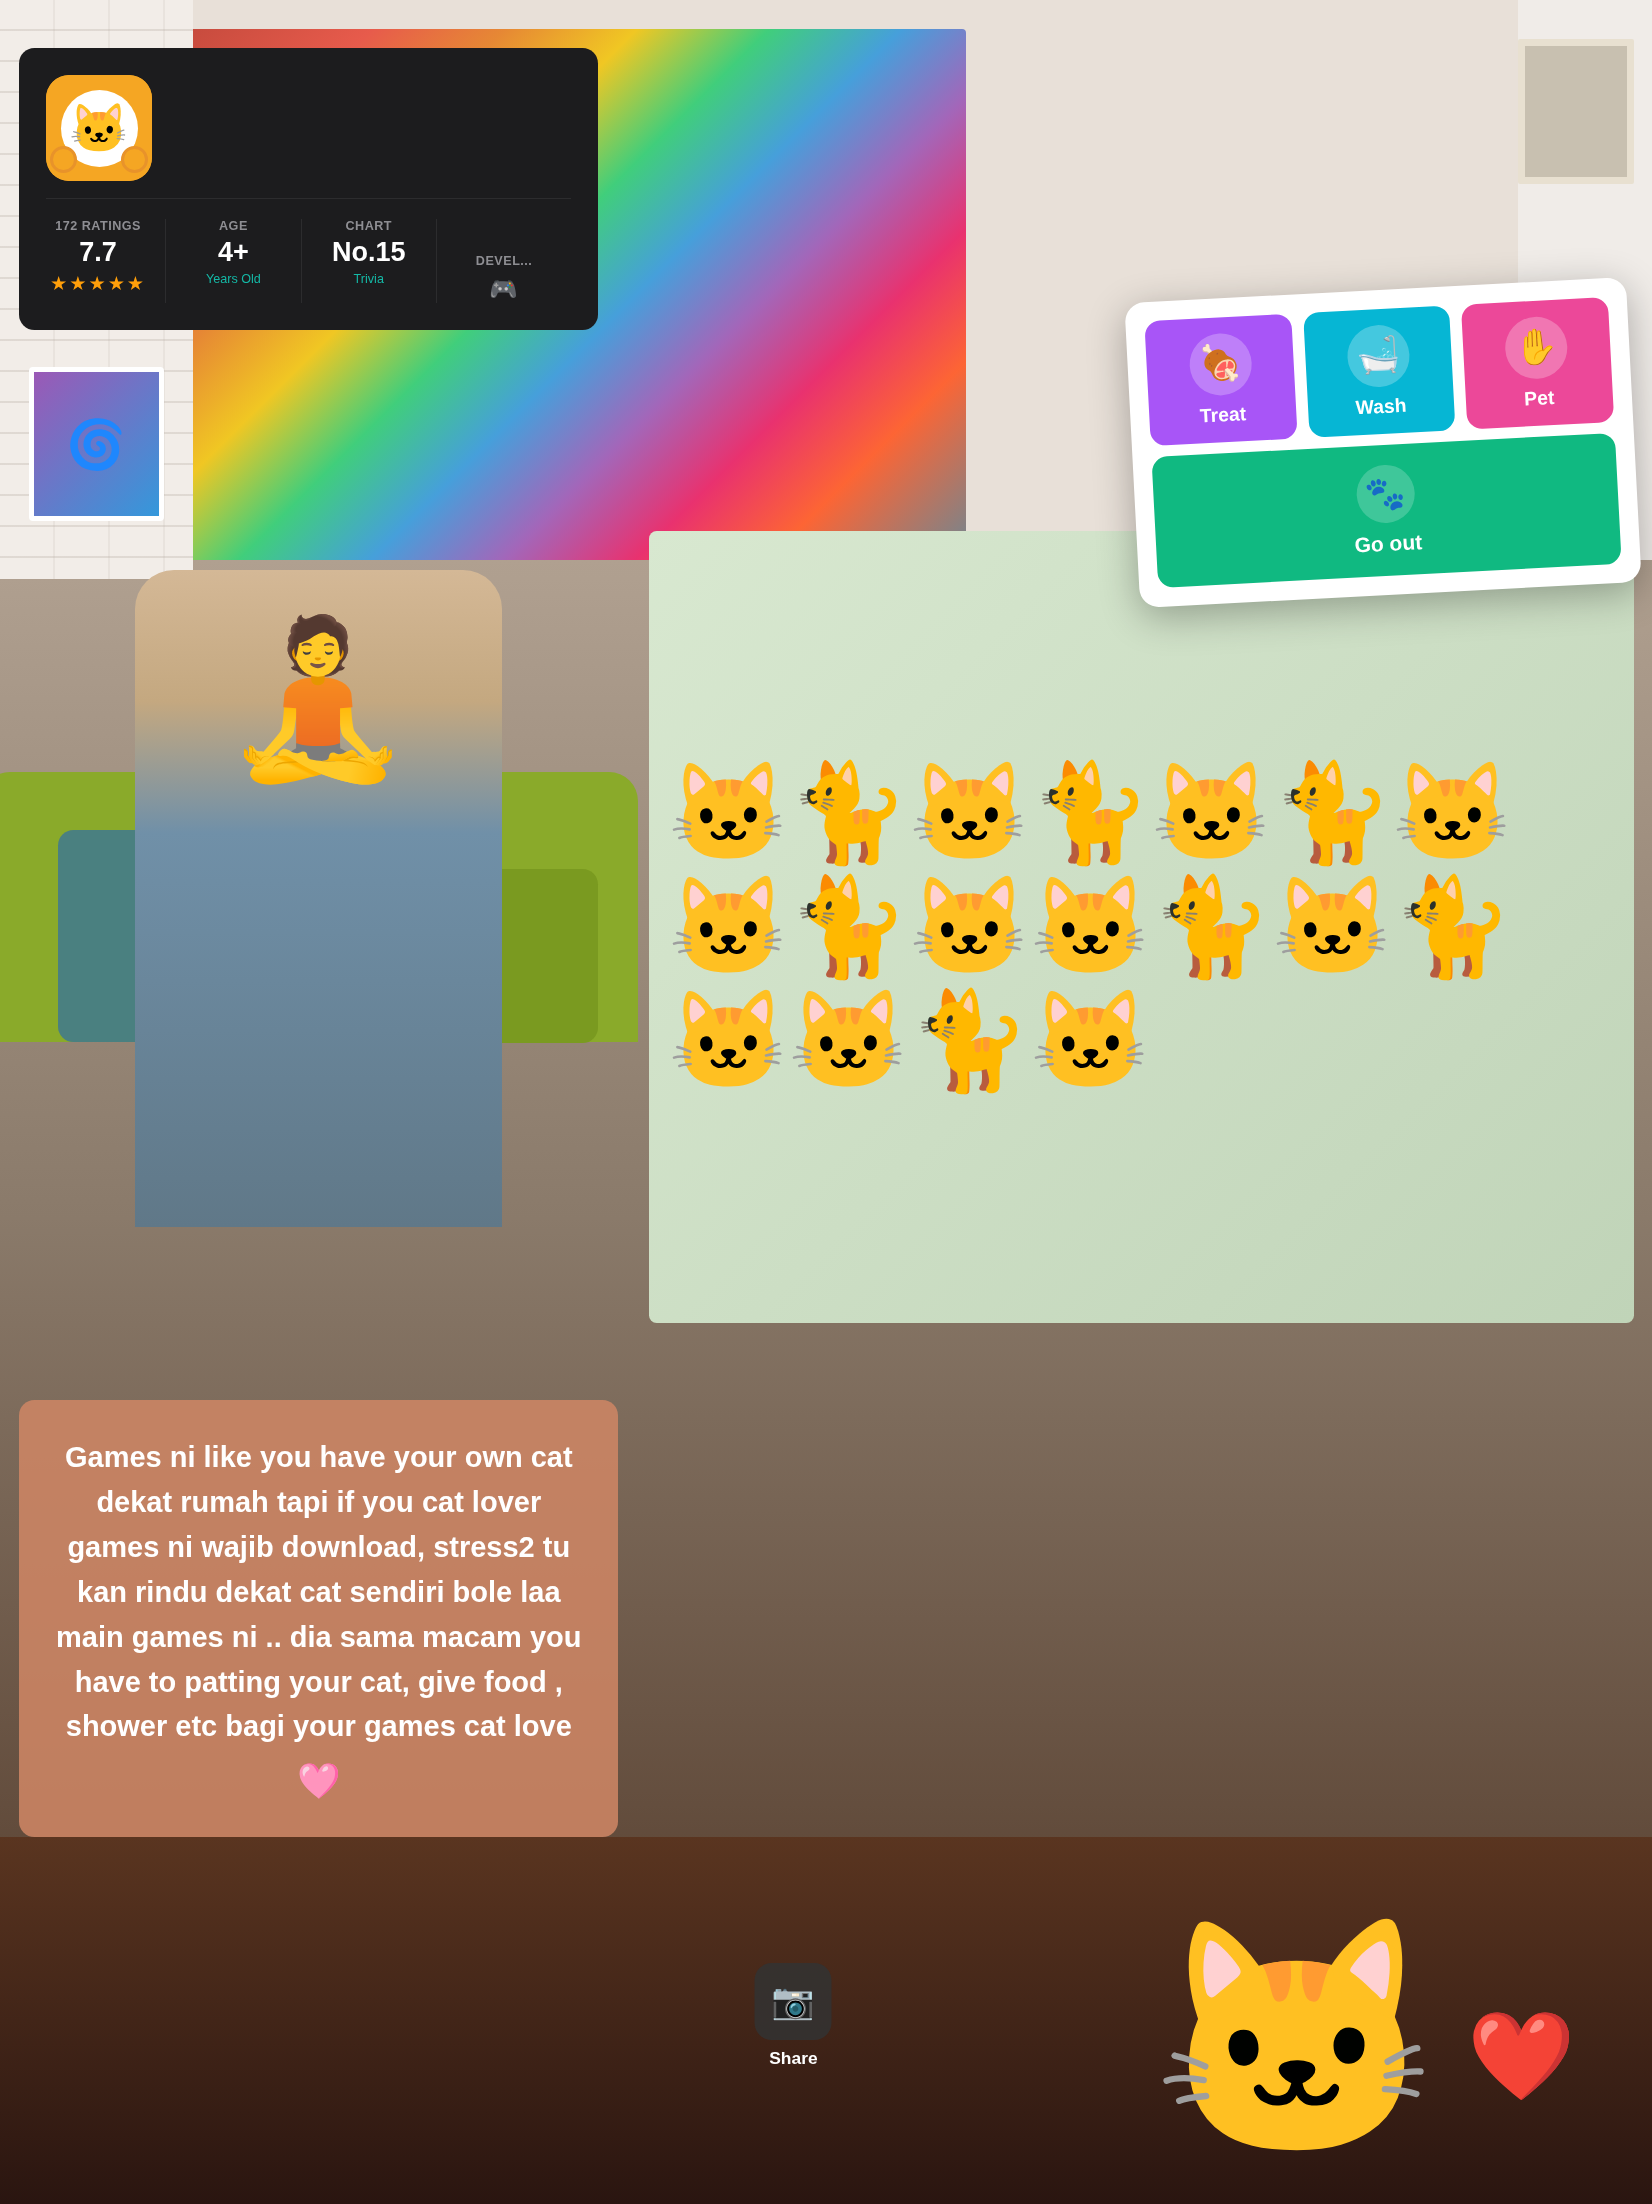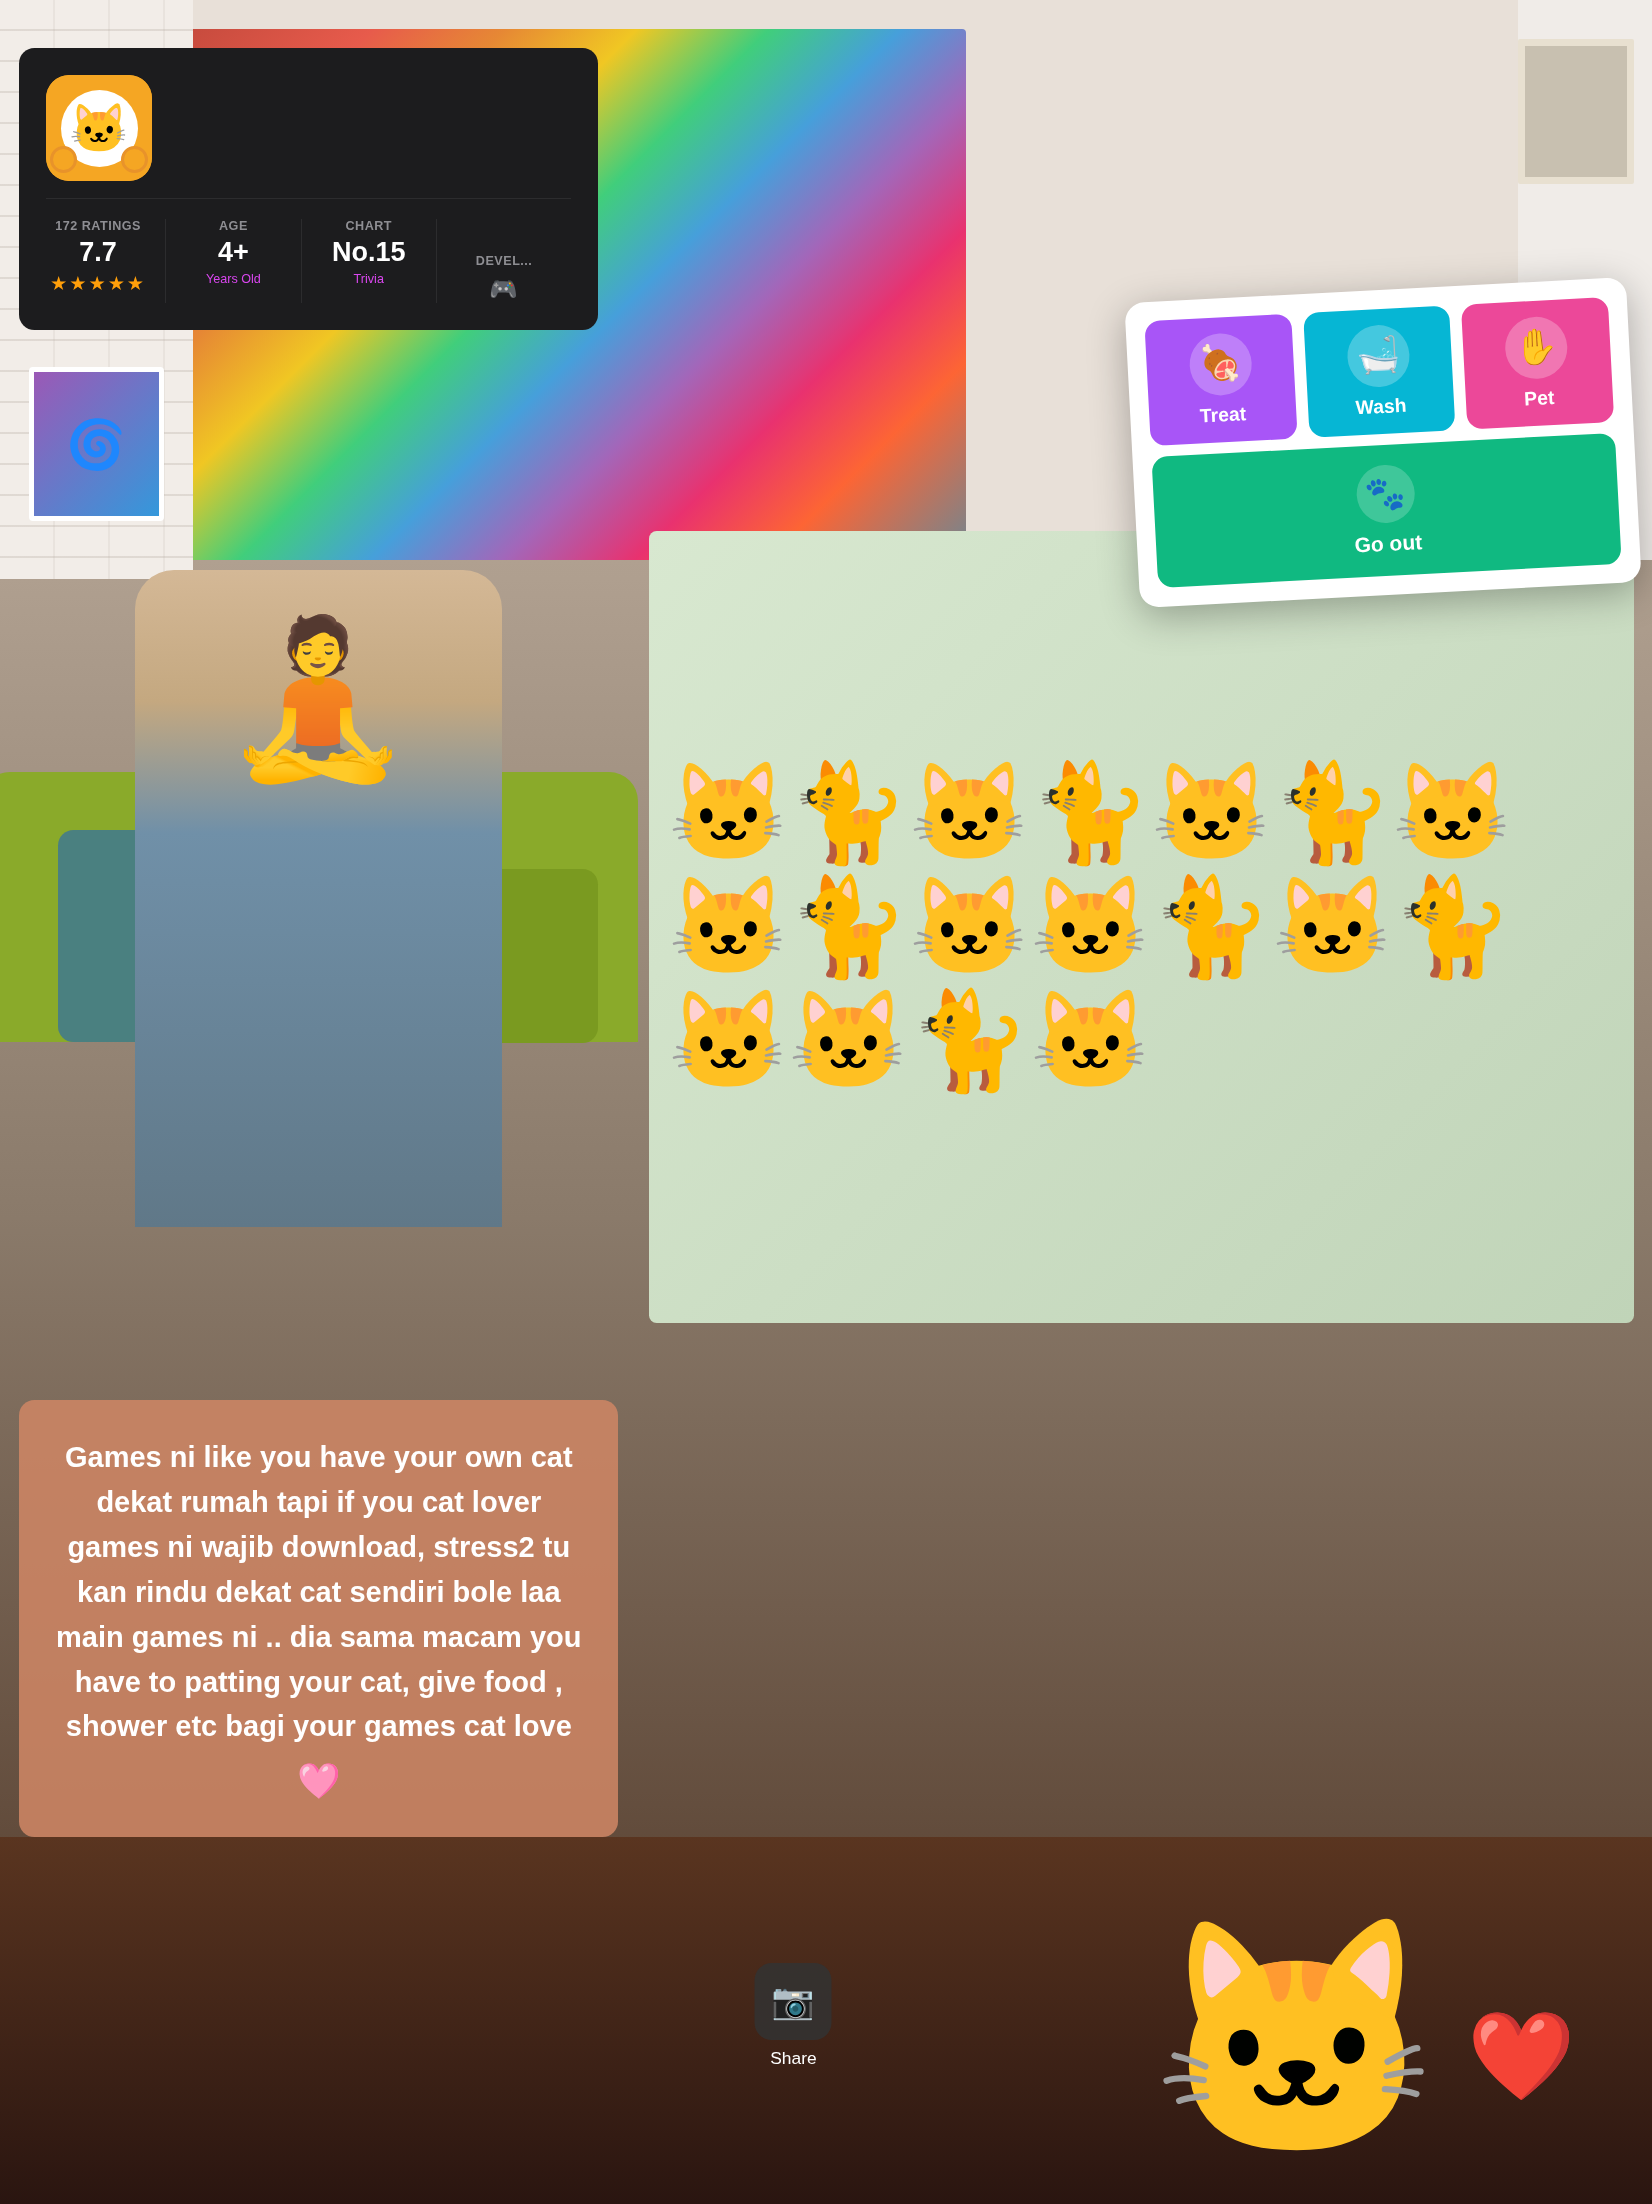--- a/index.html
+++ b/index.html
@@ -125,21 +125,21 @@
     }
 
     .stat-value {
       font-size: 27px;
       font-weight: 700;
       color: white;
     }
 
     .stat-sub {
       font-size: 12.6px;
-      color: #d946ef;
+      color: #14b8a6;
       margin-top: 3.9px;
     }
 
     .stars {
       color: #ff9f0a;
       font-size: 19.3px;
       letter-spacing: 1.9px;
       margin-top: 3.9px;
     }
 
@@ -391,15 +391,15 @@
   <div class="description-text">Games ni like you have your own cat dekat rumah tapi if you cat lover games ni wajib download, stress2 tu kan rindu dekat cat sendiri bole laa main games ni .. dia sama macam you have to patting your cat, give food , shower etc bagi your games cat love</div>
   <div class="heart-emoji">🩷</div>
 </div>
 
 <div style="position:absolute;bottom:48px;right:212px;z-index:36;font-size:232px;line-height:1;">🐱</div>
 
 <div style="position:absolute;bottom:97px;right:77px;z-index:36;font-size:87px;">❤️</div>
 
 <div style="position:absolute;bottom:135px;left:48%;transform:translateX(-50%);display:flex;flex-direction:column;align-items:center;gap:7.7px;z-index:35;">
   <div style="width:77px;height:77px;background:rgba(50,50,50,0.85);border-radius:17.4px;display:flex;align-items:center;justify-content:center;font-size:35px;">📷</div>
-  <span style="font-size:17.4px;color:white;font-weight:400;">Share</span>
+  <span style="font-size:17.4px;color:white;font-weight:700;">Share</span>
 </div>
 
 
 </body></html>

